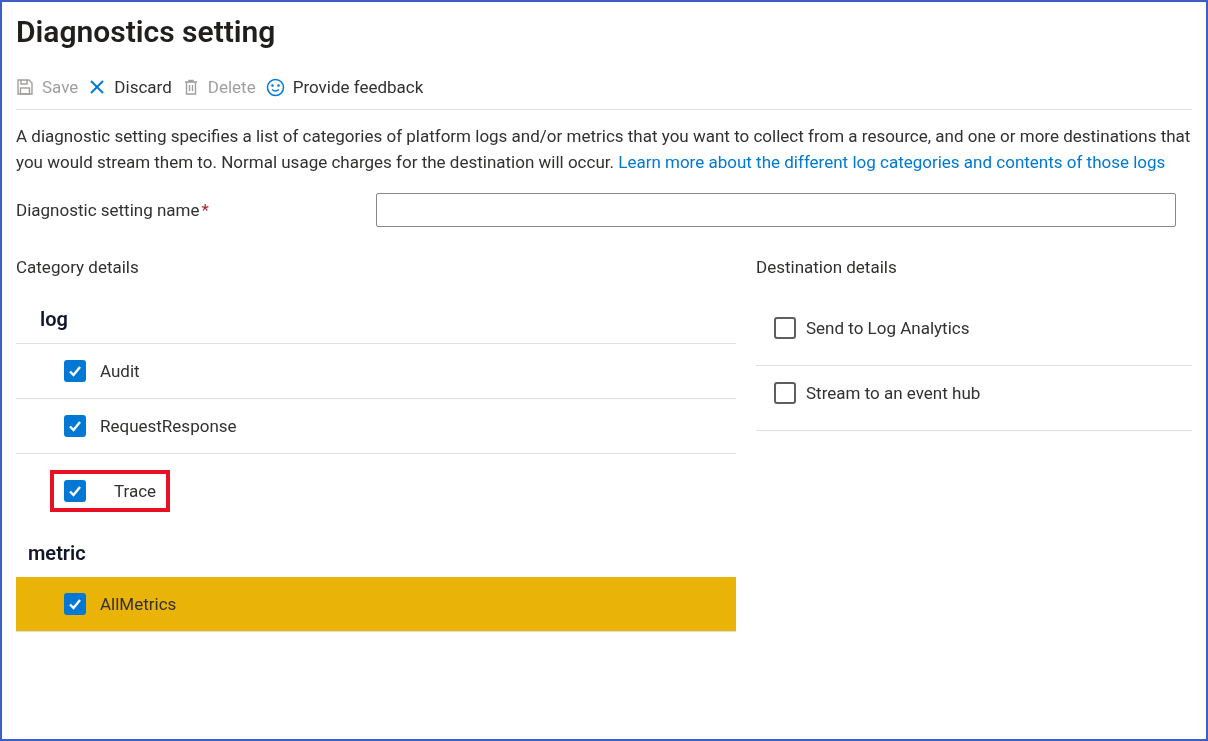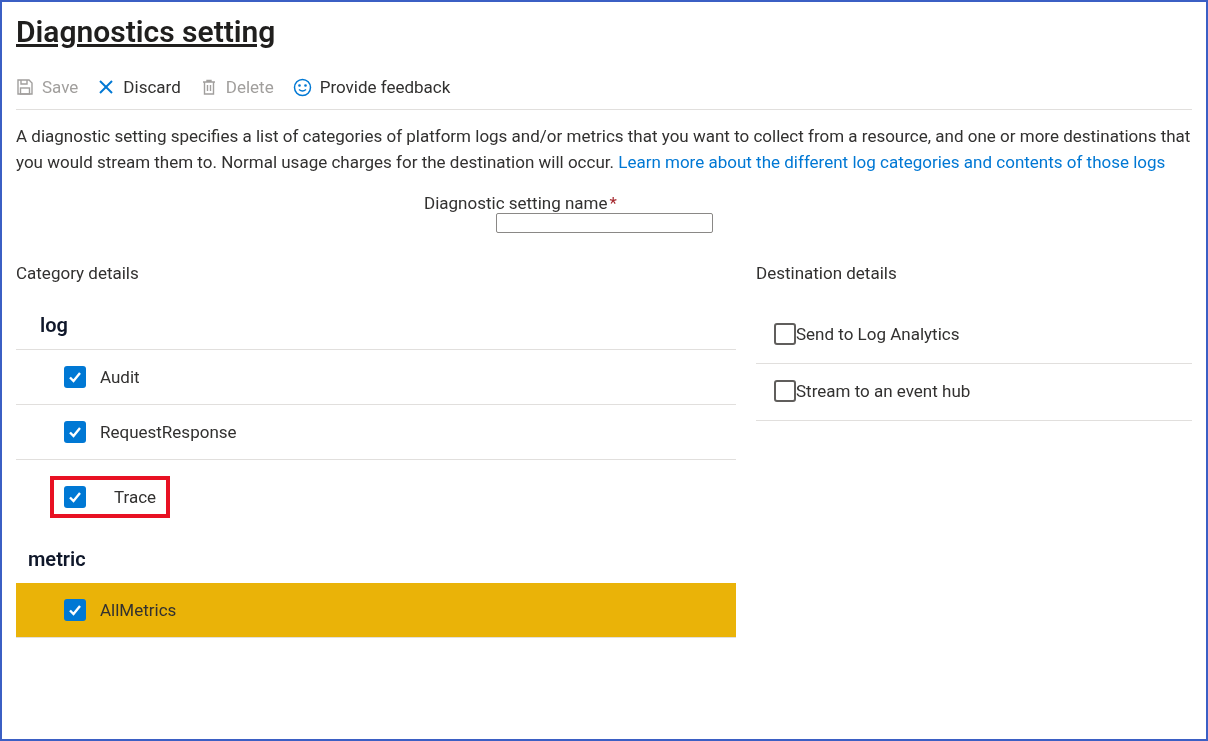--- a/index.html
+++ b/index.html
@@ -17,26 +17,25 @@
       height: 741px;
       overflow: hidden;
     }
     .container { padding: 6px 14px 14px 14px; }
     h1 {
       font-size: 30px;
       font-weight: 600;
       color: #201f1e;
       margin-bottom: 28px;
       margin-top: 6px;
-      text-decoration: underline;
     }
     .toolbar {
       display: flex;
       align-items: center;
-      gap: 19px;
+      gap: 10px;
       padding-bottom: 12px;
       border-bottom: 1px solid #e1dfdd;
       margin-bottom: 14px;
     }
     .toolbar-btn {
       display: flex;
       align-items: center;
       gap: 8px;
       background: none;
       border: none;
@@ -51,21 +50,20 @@
       font-size: 17px;
       line-height: 1.5;
       color: #323130;
       margin-bottom: 18px;
     }
     .description a { color: #0078d4; text-decoration: none; }
     .name-row {
       display: flex;
       align-items: center;
       margin-bottom: 30px;
-      flex-direction: column;
     }
     .name-row label {
       font-size: 17px;
       color: #323130;
       width: 360px;
       flex-shrink: 0;
     }
     .required { color: #a4262c; margin-left: 2px; }
     .text-input {
       flex: 1;
@@ -121,22 +119,22 @@
     .checkbox.checked { background: #0078d4; }
     .checkbox.unchecked {
       background: #fff;
       border: 2px solid #605e5c;
     }
     .checkbox svg { display: block; }
     .check-label { font-size: 17px; color: #323130; }
     .dest-row {
       display: flex;
       align-items: center;
-      gap: 0;
-      padding: 16px 0 18px 18px;
+      gap: 10px;
+      padding: 16px 0 26px 18px;
       border-bottom: 1px solid #e1dfdd;
     }
   </style>
 </head>
 <body>
 
 <div class="container">
   <h1>Diagnostics setting</h1>
 
   <div class="toolbar">

